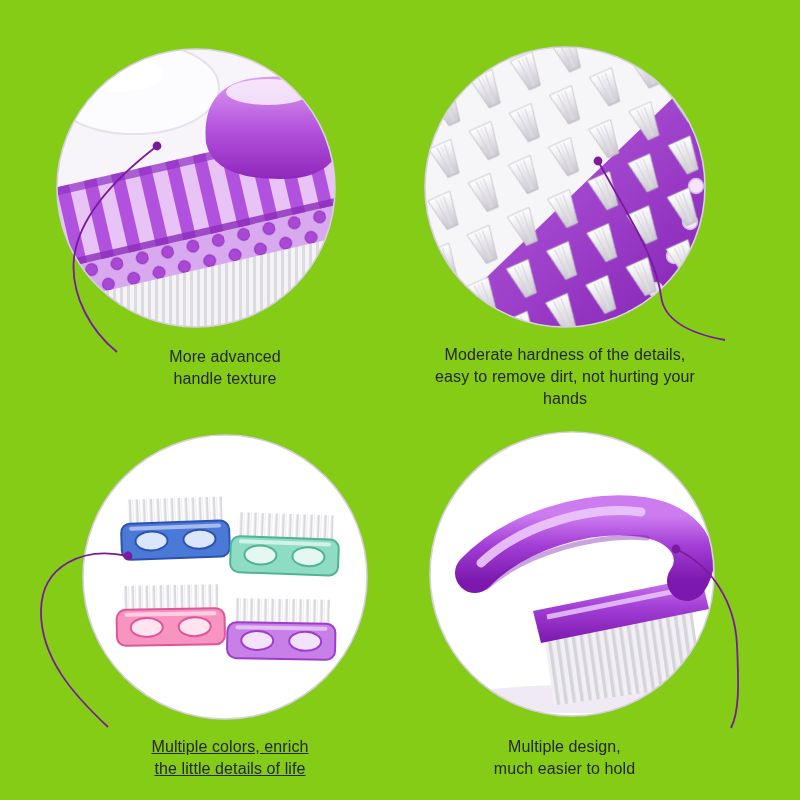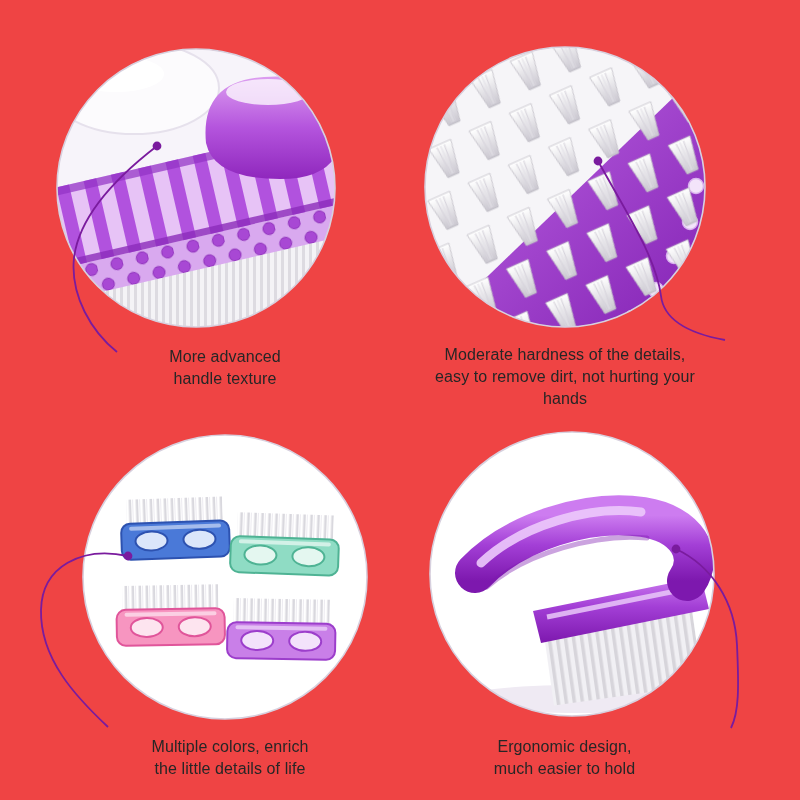--- a/index.html
+++ b/index.html
@@ -2,21 +2,21 @@
 <html><head>
 <meta charset="utf-8">
 <style>
   * { margin:0; padding:0; box-sizing:border-box; }
   html,body { width:800px; height:800px; }
   body {
     background:#ffffff;
     font-family:"Liberation Sans", sans-serif;
     overflow:hidden;
   }
-  .canvas { position:relative; width:800px; height:800px; background:#ef4444; }
+  .canvas { position:relative; width:800px; height:800px; background:#84cc16; }
 
   .bubble { position:absolute; border-radius:50%; z-index:2; }
   .bubble svg { display:block; width:100%; height:100%; }
   .b1 { left:56px;  top:48px;  width:280px; height:280px; }
   .b2 { left:424px; top:46px;  width:282px; height:282px; }
   .b3 { left:82px;  top:434px; width:286px; height:286px; }
   .b4 { left:429px; top:431px; width:286px; height:286px; }
 
   .leads {
     position:absolute; left:0; top:0; width:800px; height:800px;
@@ -24,21 +24,21 @@
   }
 
   .caption {
     position:absolute; z-index:3;
     text-align:center; color:#262626;
     font-size:16px; line-height:1.38;
     letter-spacing:0.1px;
   }
   .cap1 { left:155px; top:346px; width:140px; }
   .cap2 { left:432px; top:344px; width:266px; }
-  .cap3 { left:146px; top:736px; width:168px; }
+  .cap3 { left:146px; top:736px; width:168px;text-decoration:underline; }
   .cap4 { left:487px; top:736px; width:155px; }
 </style>
 </head>
 <body>
 
 <div class="canvas">
 
   <svg class="leads" viewBox="0 0 800 800">
     <g fill="none" stroke="#7a1b9e" stroke-width="1.8">
       <path d="M157,146 C118,176 79,216 74,258 C70,296 92,332 117,352"></path>
@@ -221,15 +221,15 @@
         <path d="M52,132 C92,94 162,74 212,81" fill="none" stroke="#ecc9fb" stroke-width="9" stroke-linecap="round" opacity="0.9"></path>
         <path d="M58,156 C96,122 168,102 218,107" fill="none" stroke="#7d18ae" stroke-width="5" stroke-linecap="round" opacity="0.4"></path>
       </g>
       <circle cx="143" cy="143" r="142" fill="none" stroke="#d7d0de" stroke-width="1.6"></circle>
     </svg>
   </figure>
 
   <div class="caption cap1">More advanced handle texture</div>
   <div class="caption cap2">Moderate hardness of the details, easy to remove dirt, not hurting your hands</div>
   <div class="caption cap3">Multiple colors, enrich the little details of life</div>
-  <div class="caption cap4">Ergonomic design, much easier to hold</div>
+  <div class="caption cap4">Multiple design, much easier to hold</div>
 
 </div>
 
 </body></html>

